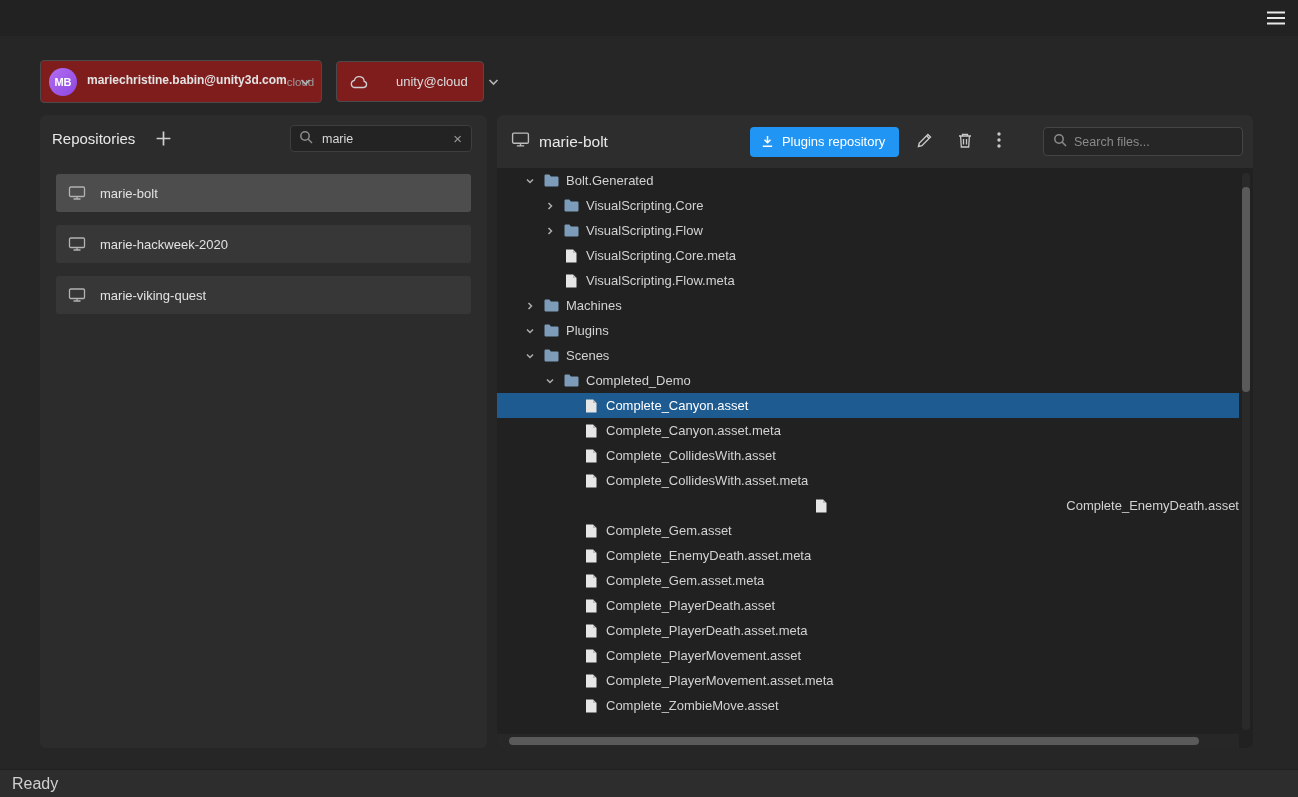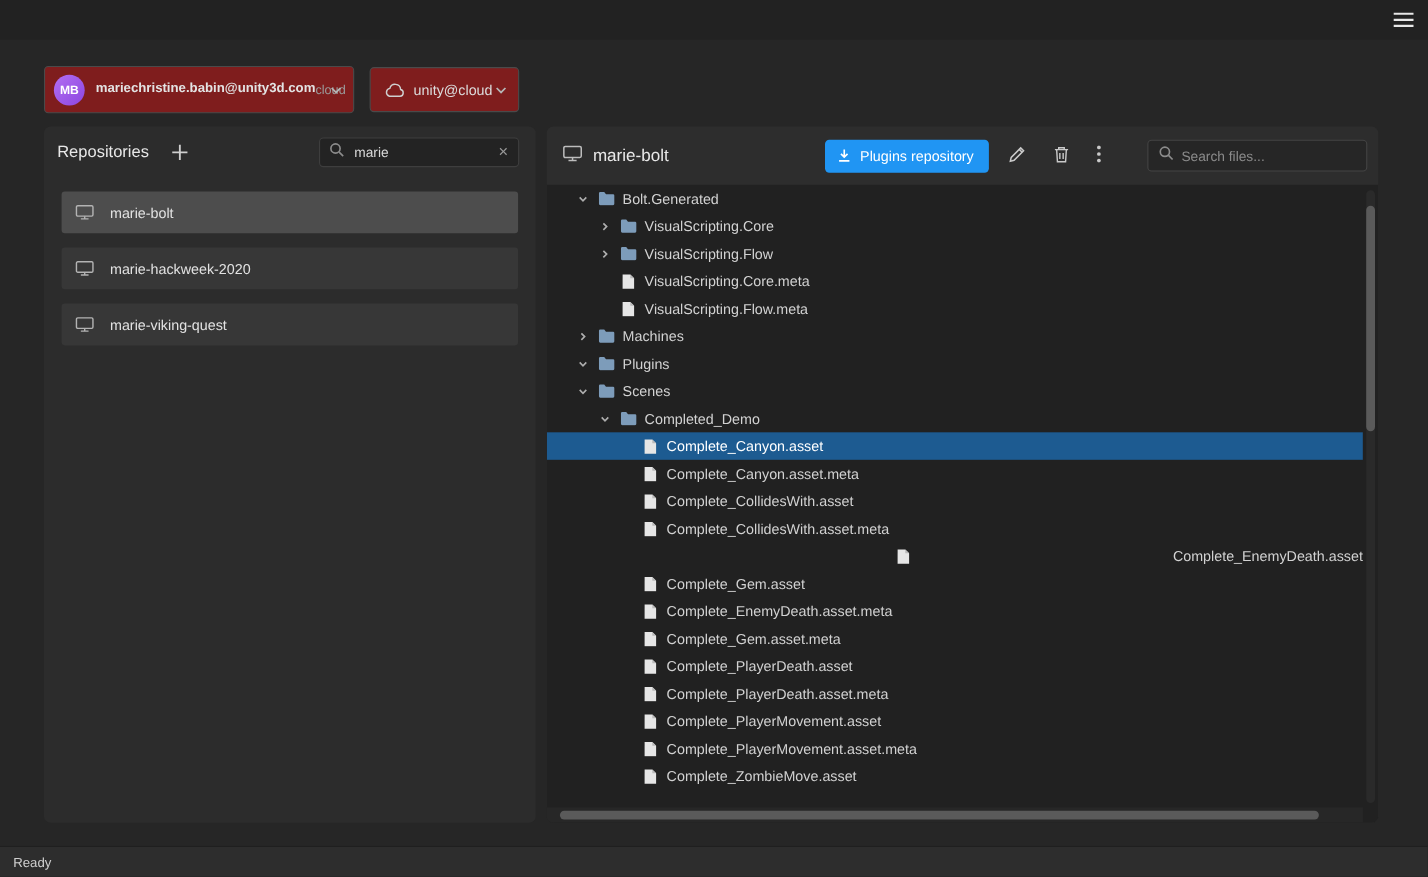--- a/index.html
+++ b/index.html
@@ -11,21 +11,21 @@
   }
   
   .topbar { position:absolute; top:0; left:0; right:0; height:36px; background:#222222; }
   .hamburger { position:absolute; right:12px; top:11px; cursor:pointer; }
   
   .btn {
     background:#7f1d1d; border:1px solid #4a4a4a; border-radius:4px;
     display:flex; align-items:center; cursor:pointer;
   }
   .account-btn { position:absolute; left:40px; top:60px; width:282px; height:43px; }
-  .cloud-btn   { position:absolute; left:336px; top:61px; width:136px; height:41px; }
+  .cloud-btn   { position:absolute; left:336px; top:61px; width:148px; height:41px;gap:20px; }
   .avatar {
     width:28px; height:28px; border-radius:50%; flex:0 0 28px;
     background:linear-gradient(135deg,#b26ef2,#8d46e0);
     color:#fff; font-size:11px; font-weight:bold;
     display:flex; align-items:center; justify-content:center; margin:0 10px 0 8px;
   }
   .acct-text { display:flex; flex-direction:row; line-height:1.15; min-width:0; }
   .acct-email { font-size:12px; font-weight:bold; color:#e3e3e3; white-space:nowrap; }
   .acct-sub { font-size:11.5px; color:#9b9b9b; margin-top:2px; }
   .btn .dd-chev { margin-left:auto; margin-right:10px; display:flex; }
@@ -94,21 +94,21 @@
   .ticon { width:16px; flex:0 0 16px; display:flex; justify-content:center; margin-right:7px; }
   
   .vscroll { position:absolute; top:5px; right:3px; width:8px; bottom:18px; background:#2a2a2a; border-radius:4px; }
   .vthumb { position:absolute; top:14px; left:0; width:8px; height:205px; background:#5a5a5a; border-radius:4px; cursor:pointer; }
   .hstrip { position:absolute; left:0; right:14px; bottom:0; height:14px; background:#272727; }
   .hthumb { position:absolute; left:12px; top:3px; height:8px; width:calc(100% - 52px); background:#5a5a5a; border-radius:4px; cursor:pointer; }
   
   .statusbar {
     position:absolute; left:0; right:0; bottom:0; height:28px; background:#2d2d2d;
     border-top:1px solid #1f1f1f; display:flex; align-items:center;
-    padding-left:12px; font-size:12px; color:#cfcfcf;
+    padding-left:12px; font-size:16px; color:#cfcfcf;
   }
 </style>
 </head>
 <body>
 
 <div class="topbar">
   <div class="hamburger">
     <svg width="20" height="14" viewBox="0 0 20 14" fill="none" stroke="#e8e8e8" stroke-width="2">
         <path d="M1 1.5h18M1 7h18M1 12.5h18"></path>
       </svg>

